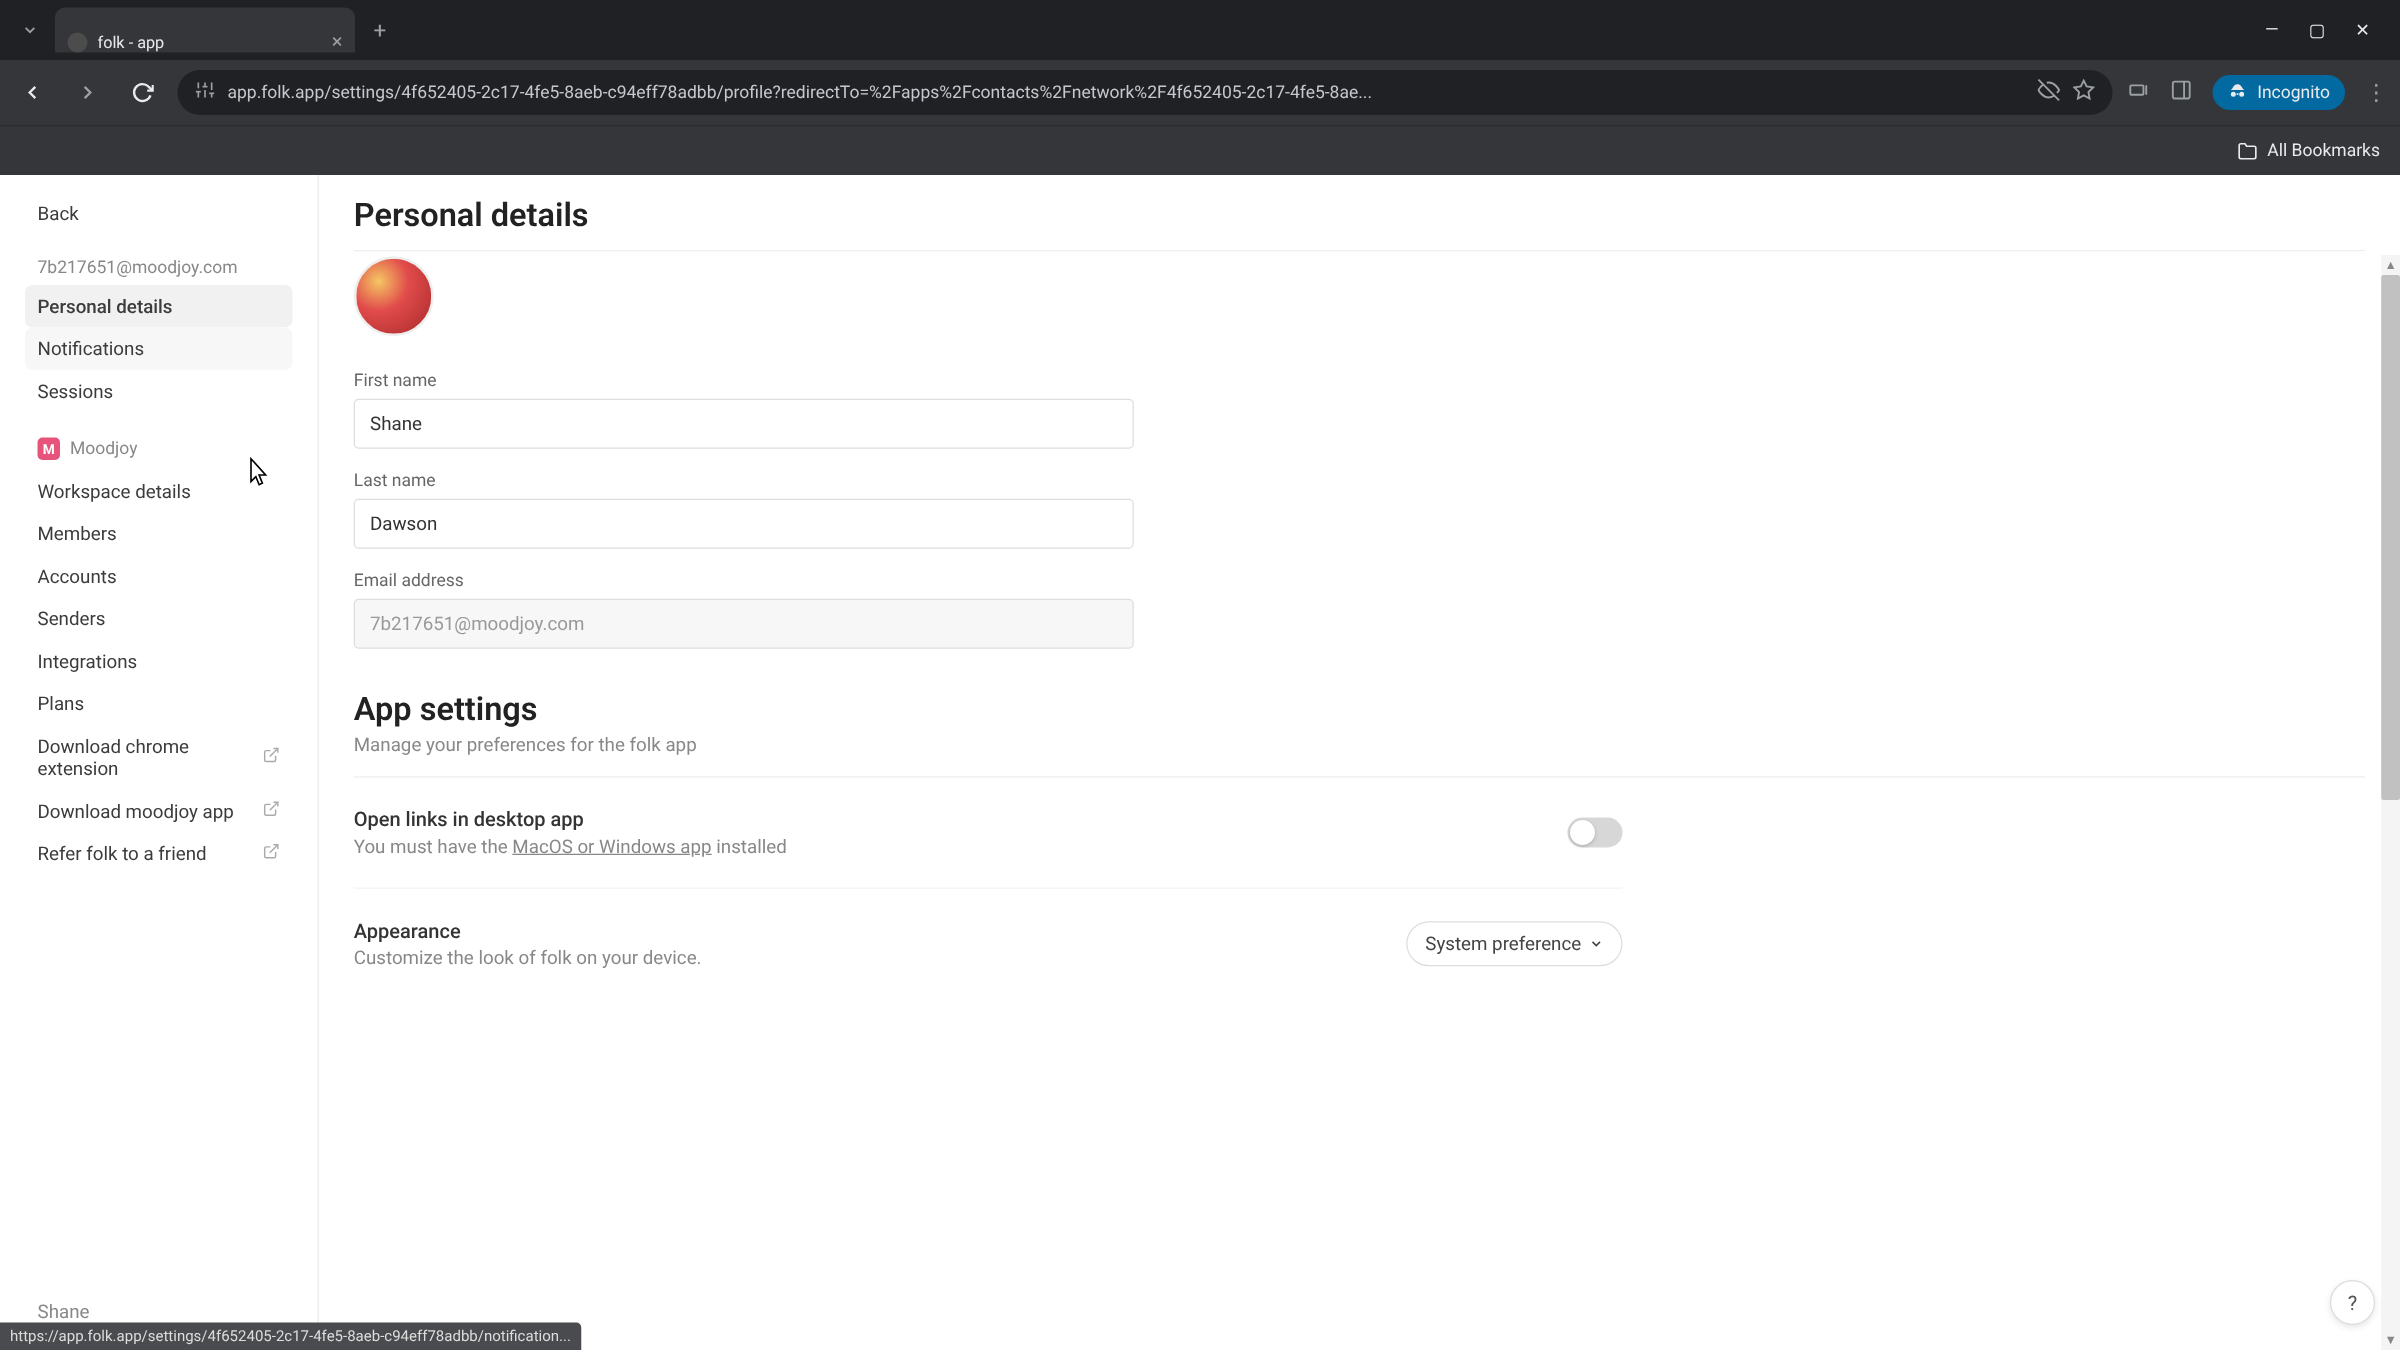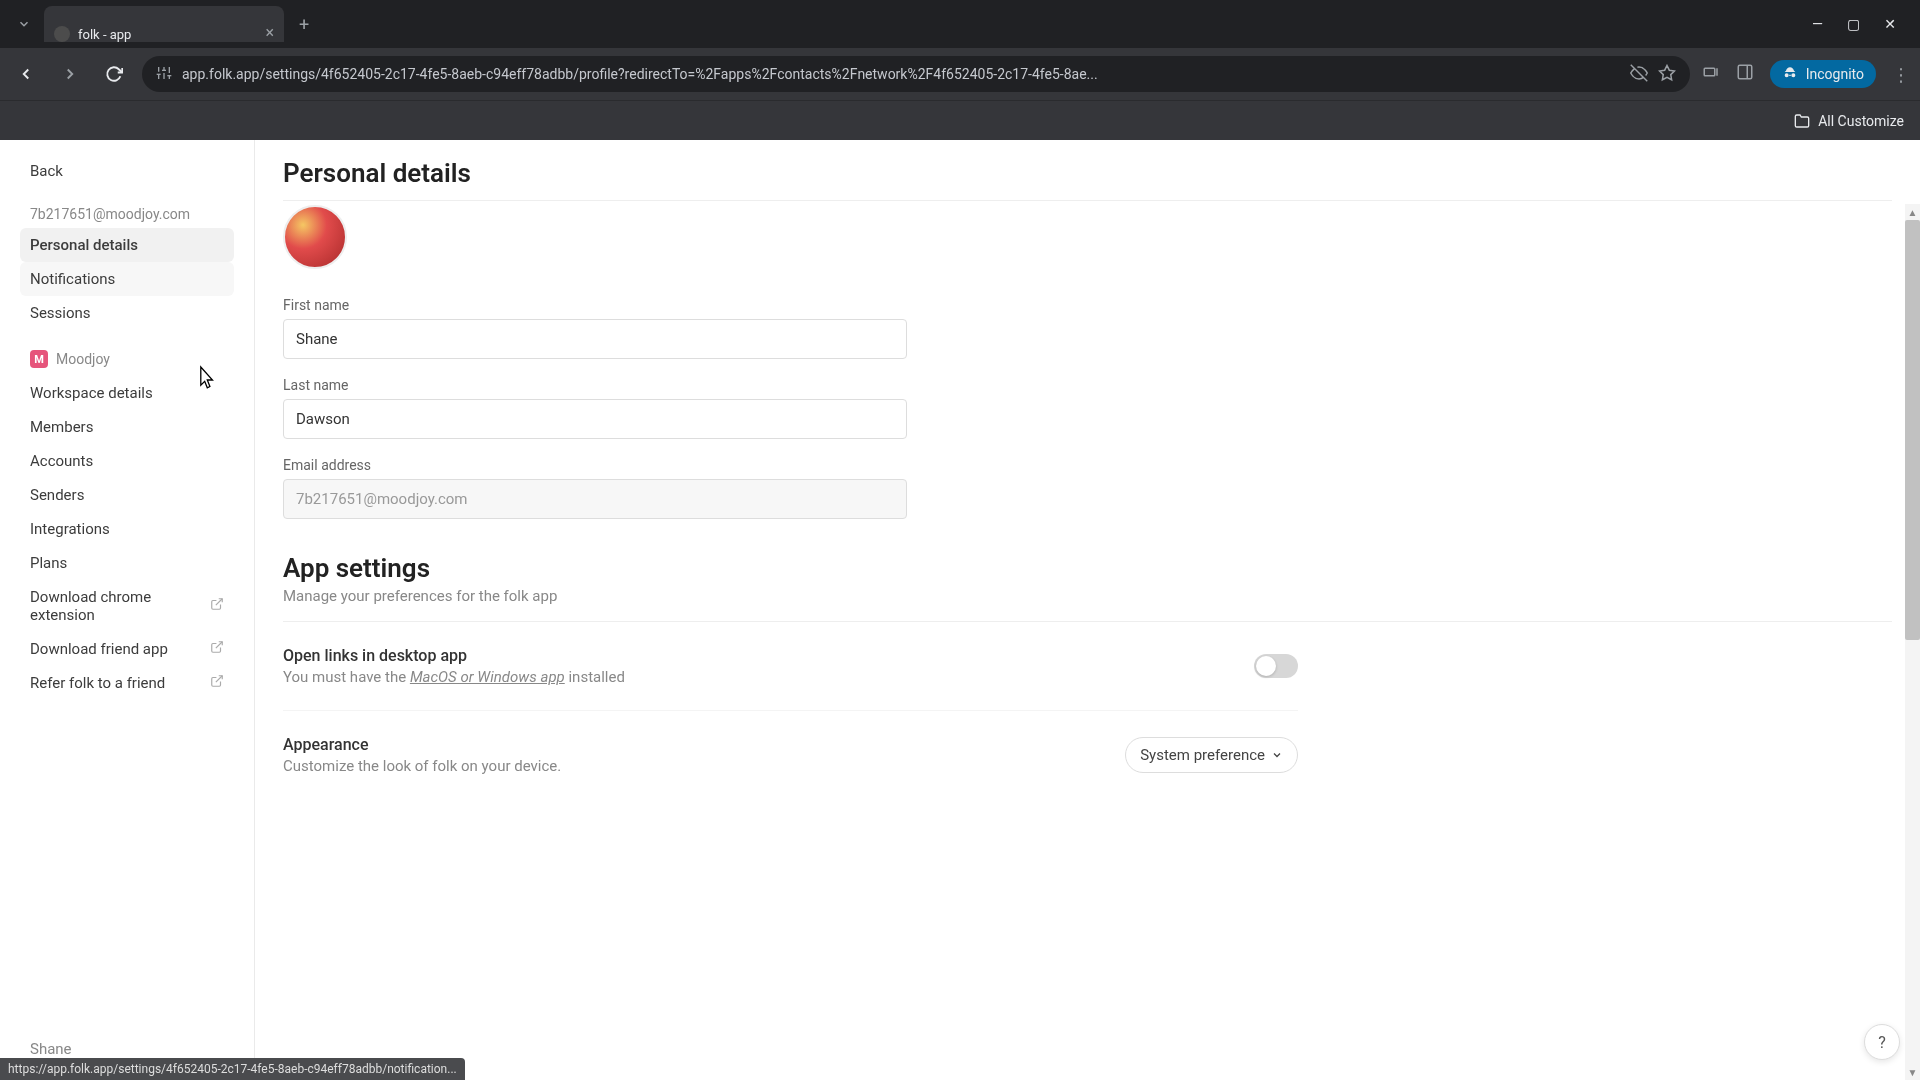--- a/index.html
+++ b/index.html
@@ -59,21 +59,21 @@
     .field-label { font-size: 14px; color:#666; margin-bottom:6px; }
     .text-input { width: 624px; height: 40px; border:1px solid #ddd; border-radius:4px; padding: 0 12px; font-size:15px; color:#333; }
     .text-input:disabled { background:#f7f7f7; color:#999; }
     
     .section-title { font-size: 26px; font-weight:600; color:#222; margin-top: 34px; }
     .section-sub { font-size: 15px; color:#888; margin-top:4px; padding-bottom: 16px; border-bottom:1px solid #eee; }
     
     .setting-row { display:flex; justify-content:space-between; align-items:center; padding: 24px 0; border-bottom:1px solid #f4f4f4; max-width: 1015px; }
     .setting-text .st-title { font-size:16px; color:#333; font-weight:500; }
     .setting-text .st-desc { font-size:15px; color:#888; margin-top:3px; }
-    .setting-text .st-desc a { color:#888; text-decoration:underline;font-style:italic; }
+    .setting-text .st-desc a { color:#888; text-decoration:underline; }
     
     .toggle { width:44px; height:24px; background:#d7d7d7; border-radius:12px; position:relative; cursor:pointer; }
     .toggle::after { content:''; width:20px; height:20px; background:#fff; border-radius:50%; position:absolute; top:2px; left:2px; box-shadow:0 1px 3px rgba(0,0,0,.2); }
     
     .dropdown-btn { border:1px solid #ddd; background:#fff; padding:8px 14px; border-radius:20px; font-size:15px; color:#444; cursor:pointer; display:flex; align-items:center; gap:6px; }
     
     .status-bar { position:absolute; bottom:0; left:0; background:#4a4b4e; color:#ddd; font-size:12px; padding:4px 8px; border-radius: 0 4px 0 0; max-width:640px; white-space:nowrap; overflow:hidden; }
     
     .help-fab { position:absolute; bottom:20px; right:20px; width:36px; height:36px; border-radius:50%; border:1px solid #ddd; background:#fff; display:flex; align-items:center; justify-content:center; font-size:16px; color:#555; cursor:pointer; box-shadow:0 2px 6px rgba(0,0,0,.1); }
     
@@ -170,21 +170,21 @@
       </div>
       <span style="font-size:18px;">⋮</span>
     </div>
   </div>
 
   <div class="bookmark-bar">
     <div class="bookmark-item">
       <svg width="16" height="16" viewBox="0 0 24 24" fill="none" stroke="currentColor" stroke-width="2">
           <path d="M22 19a2 2 0 0 1-2 2H4a2 2 0 0 1-2-2V5a2 2 0 0 1 2-2h5l2 3h9a2 2 0 0 1 2 2z"></path>
         </svg>
-      <span>All Customize</span>
+      <span>All Bookmarks</span>
     </div>
   </div>
 </div>
 
 <div class="app">
 
   <div class="sidebar">
     <div class="back-link">Back</div>
     <div class="email-label">7b217651@moodjoy.com</div>
 
@@ -223,21 +223,21 @@
       </div>
     <div class="nav-item">
         <span>Download chrome extension</span>
         <span class="ext-icon"><svg width="14" height="14" viewBox="0 0 24 24" fill="none" stroke="currentColor" stroke-width="2">
             <path d="M18 13v6a2 2 0 0 1-2 2H5a2 2 0 0 1-2-2V8a2 2 0 0 1 2-2h6"></path>
             <polyline points="15 3 21 3 21 9"></polyline>
             <line x1="10" y1="14" x2="21" y2="3"></line>
           </svg></span>
       </div>
     <div class="nav-item">
-        <span>Download friend app</span>
+        <span>Download moodjoy app</span>
         <span class="ext-icon"><svg width="14" height="14" viewBox="0 0 24 24" fill="none" stroke="currentColor" stroke-width="2">
             <path d="M18 13v6a2 2 0 0 1-2 2H5a2 2 0 0 1-2-2V8a2 2 0 0 1 2-2h6"></path>
             <polyline points="15 3 21 3 21 9"></polyline>
             <line x1="10" y1="14" x2="21" y2="3"></line>
           </svg></span>
       </div>
     <div class="nav-item">
         <span>Refer folk to a friend</span>
         <span class="ext-icon"><svg width="14" height="14" viewBox="0 0 24 24" fill="none" stroke="currentColor" stroke-width="2">
             <path d="M18 13v6a2 2 0 0 1-2 2H5a2 2 0 0 1-2-2V8a2 2 0 0 1 2-2h6"></path>

